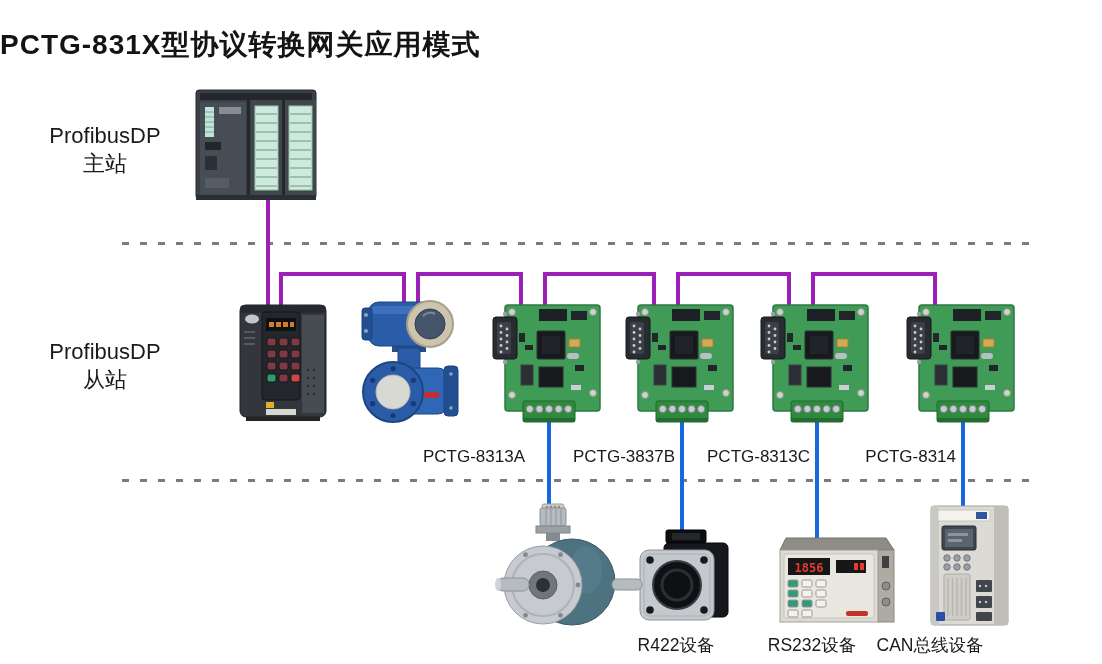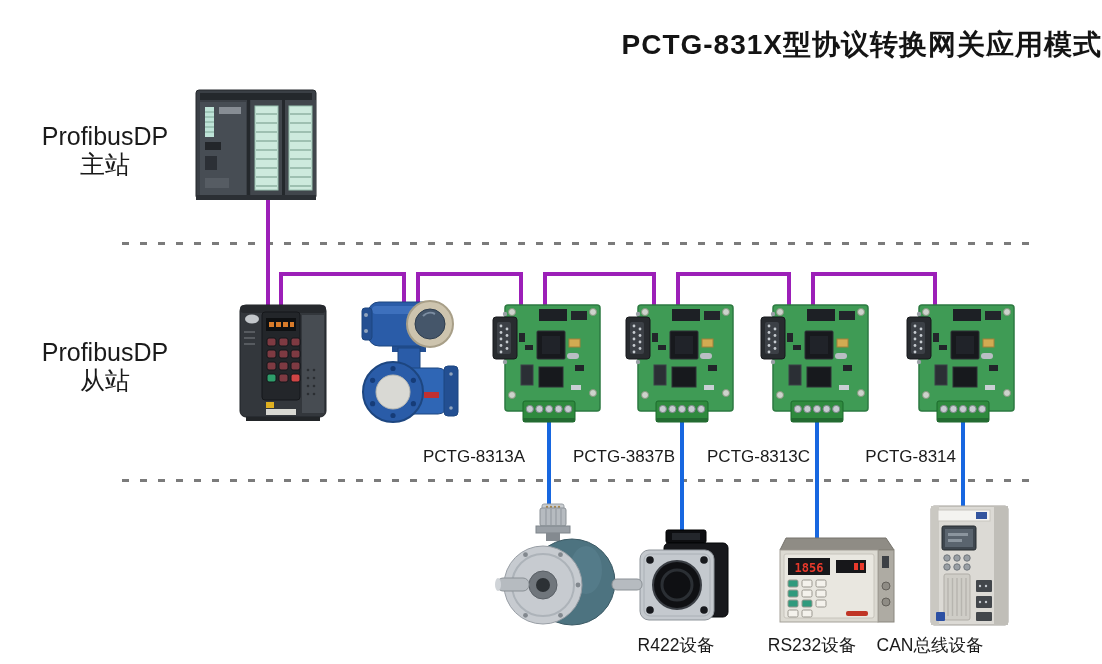--- a/index.html
+++ b/index.html
@@ -3,24 +3,24 @@
 <meta charset="utf-8">
 <style>
   html,body{margin:0;padding:0;background:#ffffff;}
   #stage{
     position:relative;width:1102px;height:664px;background:#ffffff;overflow:hidden;
     font-family:"Liberation Sans","DejaVu Sans",sans-serif;color:#1a1a1a;
   }
   #net{position:absolute;left:0;top:0;}
   .title{
     position:absolute;top:26px;left:0;width:1102px;box-sizing:border-box;
-    text-align:right;font-size:28px;font-weight:600;letter-spacing:1px;color:#141414;
+    text-align:left;font-size:28px;font-weight:600;letter-spacing:1px;color:#141414;
   }
   .side-label{
-    position:absolute;width:170px;text-align:center;font-size:25px;line-height:28px;color:#1a1a1a;
+    position:absolute;width:170px;text-align:center;font-size:22px;line-height:28px;color:#1a1a1a;
   }
   .gw-label{
     position:absolute;top:447px;font-size:17px;color:#1a1a1a;text-align:right;white-space:nowrap;
   }
   .dev-label{
     position:absolute;top:633px;font-size:17.5px;color:#1a1a1a;white-space:nowrap;
     transform:translateX(-50%);
   }
   .line-profibus{stroke:var(--profibus-bus,#9C1FB8);stroke-width:4;fill:none;}
   .line-serial{stroke:var(--serial-bus,#1767E0);stroke-width:4;fill:none;}

